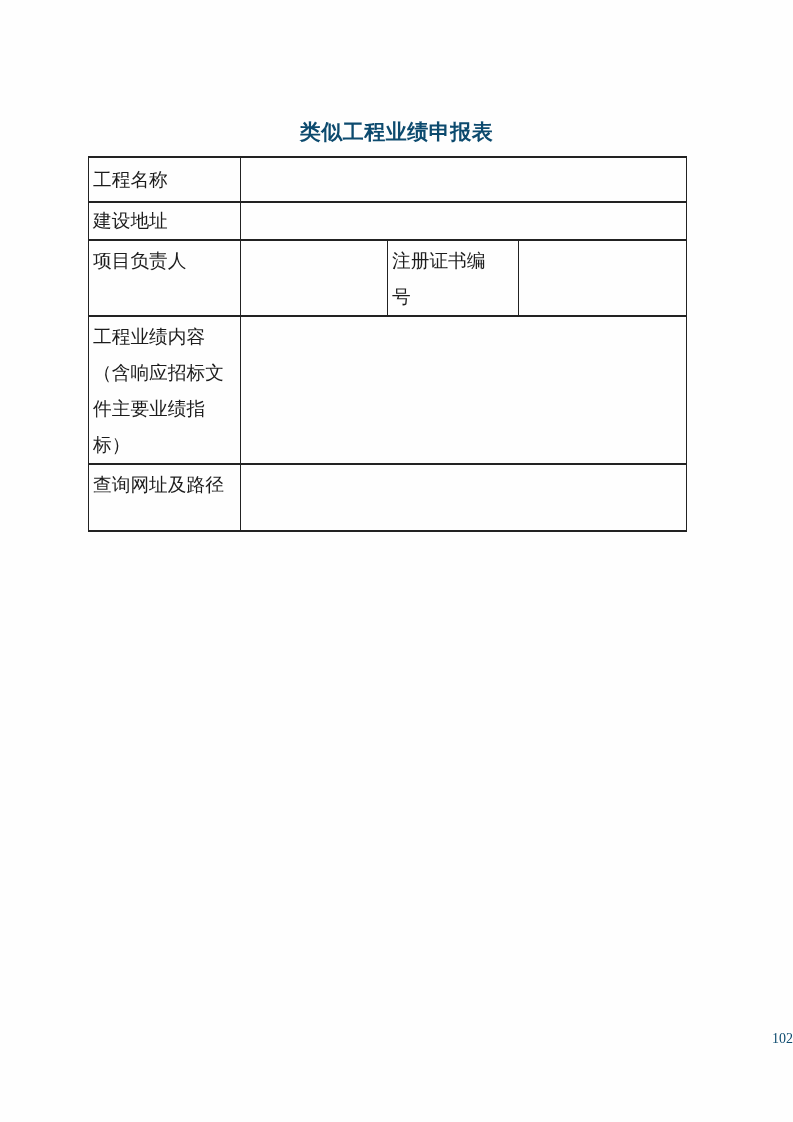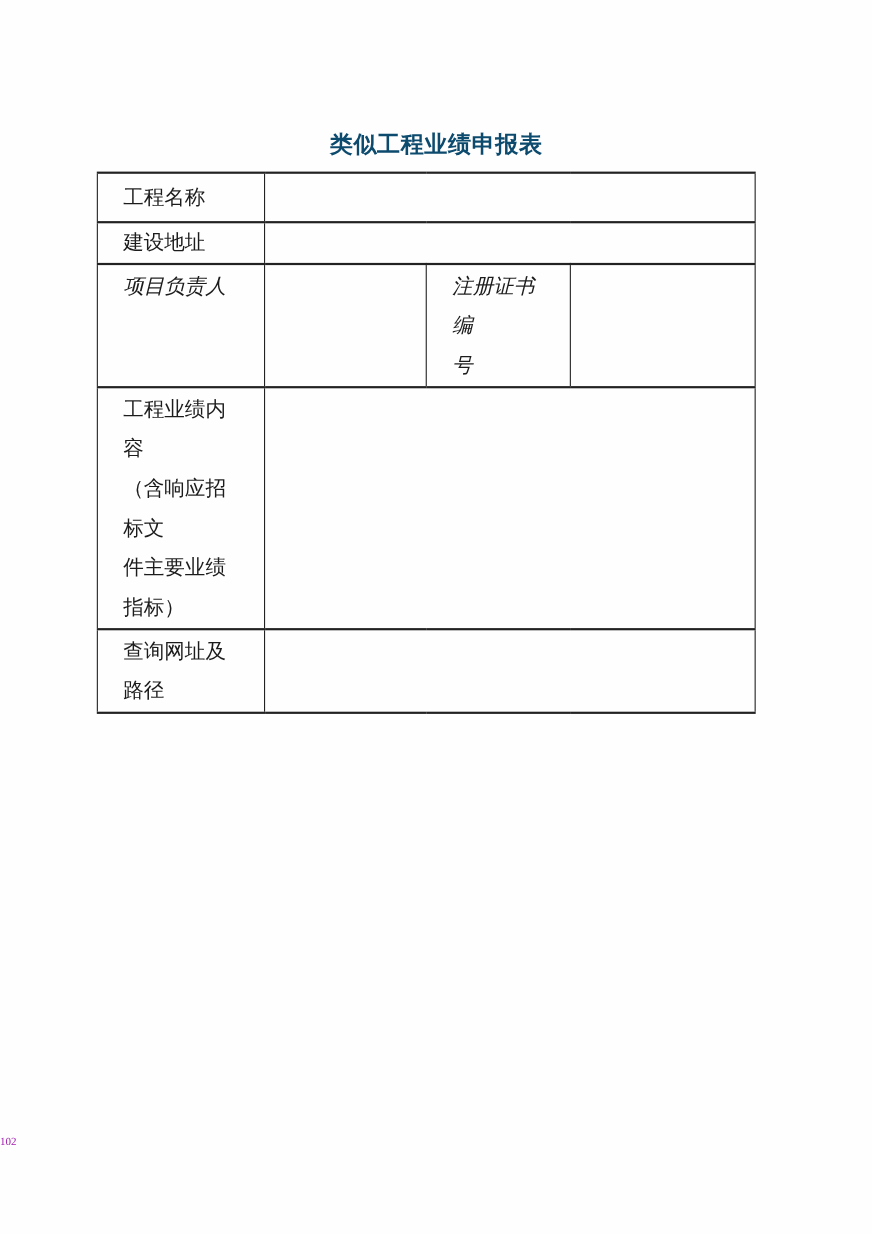--- a/index.html
+++ b/index.html
@@ -37,28 +37,28 @@
     width: 598px;
     border-collapse: collapse;
     table-layout: fixed;
   }
   table.perf-table td {
     border: 1.6px solid #222;
     border-top-width: 2px;
     border-bottom-width: 2px;
     font-size: 18.7px;
     line-height: 36px;
-    padding: 0 23px;
+    padding: 0 4px;
     vertical-align: top;
     white-space: pre-line;
     overflow: hidden;
   }
   table.perf-table tr:nth-child(1) { height: 45px; }
   table.perf-table tr:nth-child(2) { height: 36px; }
-  table.perf-table tr:nth-child(3) { height: 68px; font-style: italic; }
+  table.perf-table tr:nth-child(3) { height: 68px; }
   table.perf-table tr:nth-child(4) { height: 108px; }
   table.perf-table tr:nth-child(5) { height: 67px; }
   table.perf-table tr:nth-child(1) td,
   table.perf-table tr:nth-child(2) td { vertical-align: middle; }
   table.perf-table tr:nth-child(3) td,
   table.perf-table tr:nth-child(4) td,
   table.perf-table tr:nth-child(5) td { padding-top: 2px; }
   .notes {
     position: absolute;
     left: 88px;
@@ -72,24 +72,24 @@
     text-align: justify;
     text-justify: inter-ideograph;
     text-indent: 44px;
     color: #1c1c1c;
   }
   .page-number {
     position: absolute;
     top: 1031px;
     left: 0;
     width: 100%;
-    text-align: left;
-    font-size: 10px;
+    text-align: right;
+    font-size: 14px;
     line-height: 16px;
-    color: #a21caf;
+    color: #0c4a6e;
   }
 </style>
 </head>
 <body>
 
 <div class="page">
 
   <div class="form-title">类似工程业绩申报表</div>
 
   <table class="perf-table">

